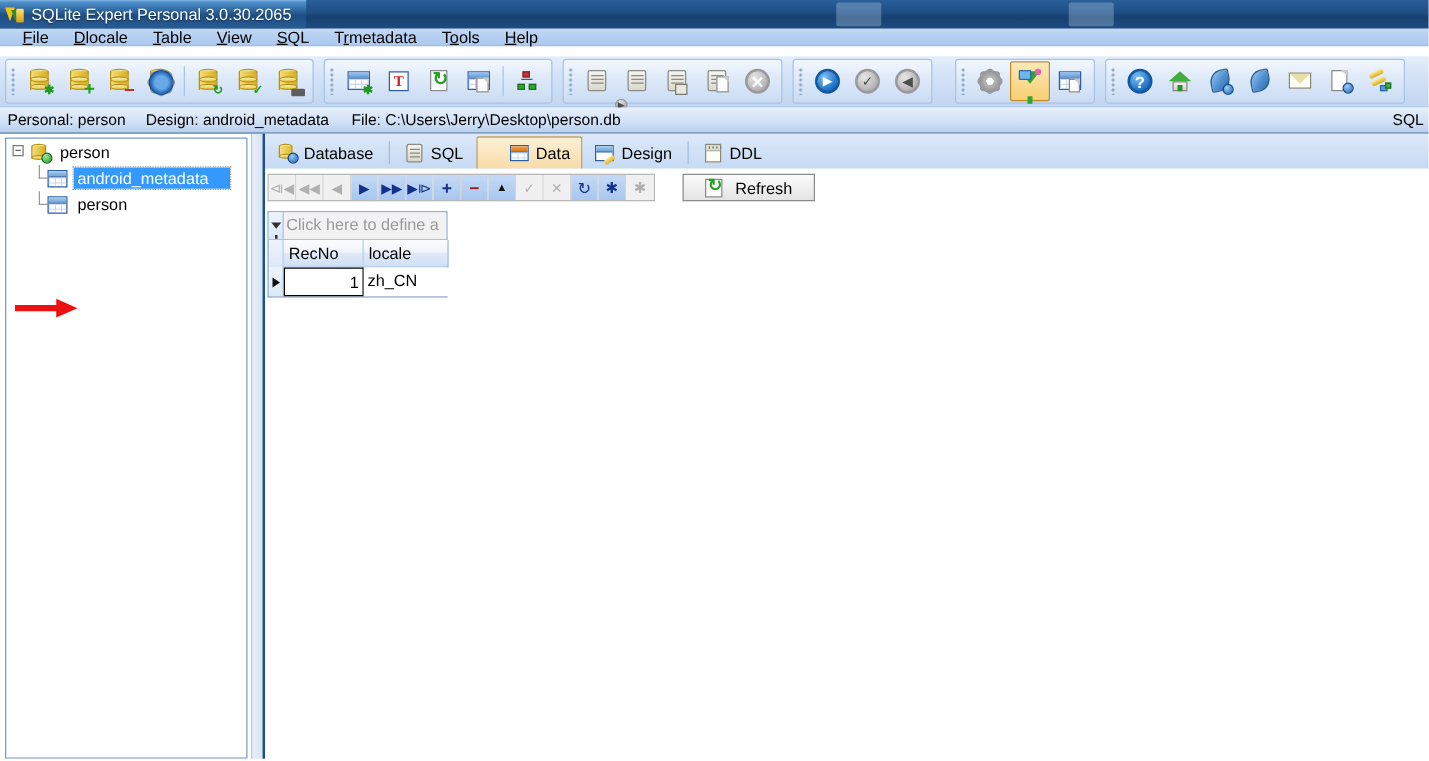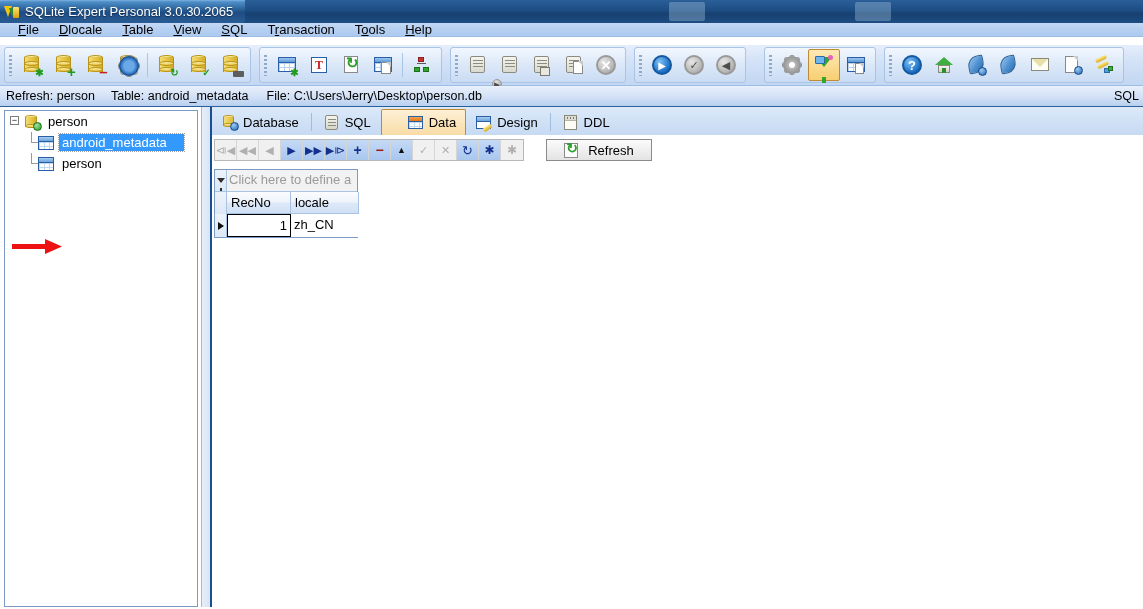--- a/index.html
+++ b/index.html
@@ -666,21 +666,21 @@
     <span class="title-ghost g1"></span>
     <span class="title-ghost g2"></span>
   </div>
 
   <div class="menubar">
     <div class="menu-item"><u>F</u><span>ile</span></div>
     <div class="menu-item"><u>D</u><span>locale</span></div>
     <div class="menu-item"><u>T</u><span>able</span></div>
     <div class="menu-item"><u>V</u><span>iew</span></div>
     <div class="menu-item"><u>S</u><span>QL</span></div>
-    <div class="menu-item">T<u>r</u><span>ansaction</span></div>
+    <div class="menu-item">T<u>r</u><span>metadata</span></div>
     <div class="menu-item">T<u>o</u><span>ols</span></div>
     <div class="menu-item"><u>H</u><span>elp</span></div>
   </div>
 
   <div class="toolbar">
 
     <div class="tb-group">
       <span class="tb-grip"></span>
       <div class="tb-btn">
         <span class="ic">
@@ -919,22 +919,22 @@
               <span class="k2"></span>
               <span class="b1"></span>
               <span class="b2"></span>
             </span>
         </span>
       </div>
     </div>
   </div>
 
   <div class="infobar">
-    <span class="info-seg">Refresh: person</span>
-    <span class="info-seg" style="margin-left:16px;">Table: android_metadata</span>
+    <span class="info-seg">Personal: person</span>
+    <span class="info-seg" style="margin-left:16px;">Design: android_metadata</span>
     <span class="info-seg" style="margin-left:18px;">File: C:\Users\Jerry\Desktop\person.db</span>
     <span class="info-right">SQL</span>
   </div>
 
   <div class="tree-panel">
     <div class="tree-inner">
 
       <div class="tnode" style="padding-left:0;">
         <span class="expander">−</span>
         <span class="dbicon">

